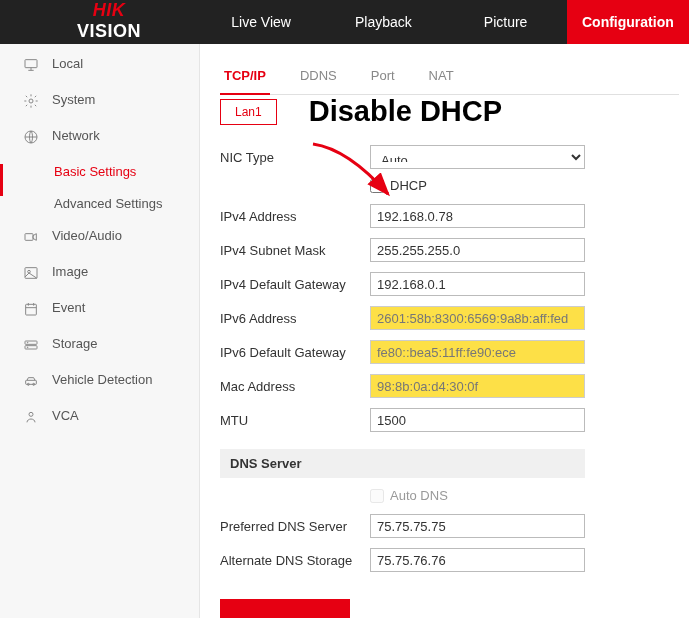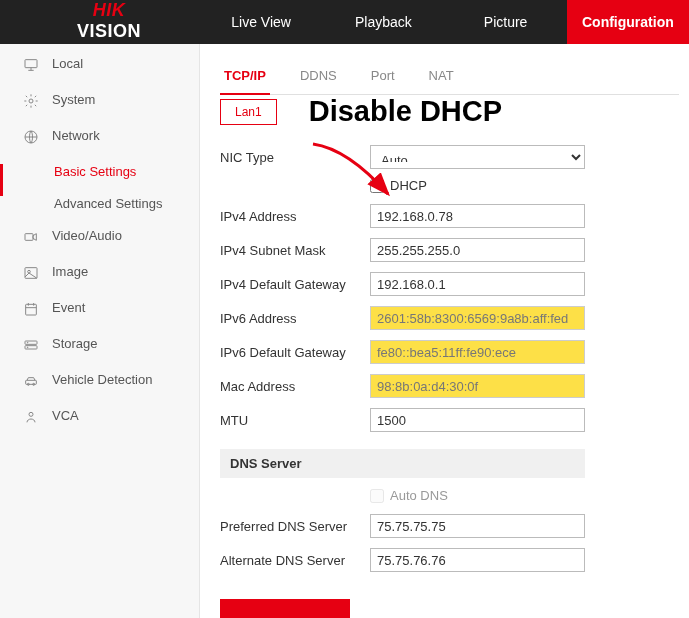--- a/index.html
+++ b/index.html
@@ -233,21 +233,21 @@
       <input type="checkbox" disabled="" style="">
       <label>Auto DNS</label>
     </div>
 
     <div class="form-row">
       <div class="form-label">Preferred DNS Server</div>
       <div class="form-ctrl"><input type="text" value="75.75.75.75" style=""></div>
     </div>
 
     <div class="form-row">
-      <div class="form-label">Alternate DNS Server</div>
+      <div class="form-label">Alternate DNS Storage</div>
       <div class="form-ctrl"><input type="text" value="75.75.76.76" style=""></div>
     </div>
 
     <button class="save-btn">
       
       
     </button>
 
     
     <svg class="arrow-annot" style="left:108px; top:95px;" width="90" height="70" viewBox="0 0 90 70">

